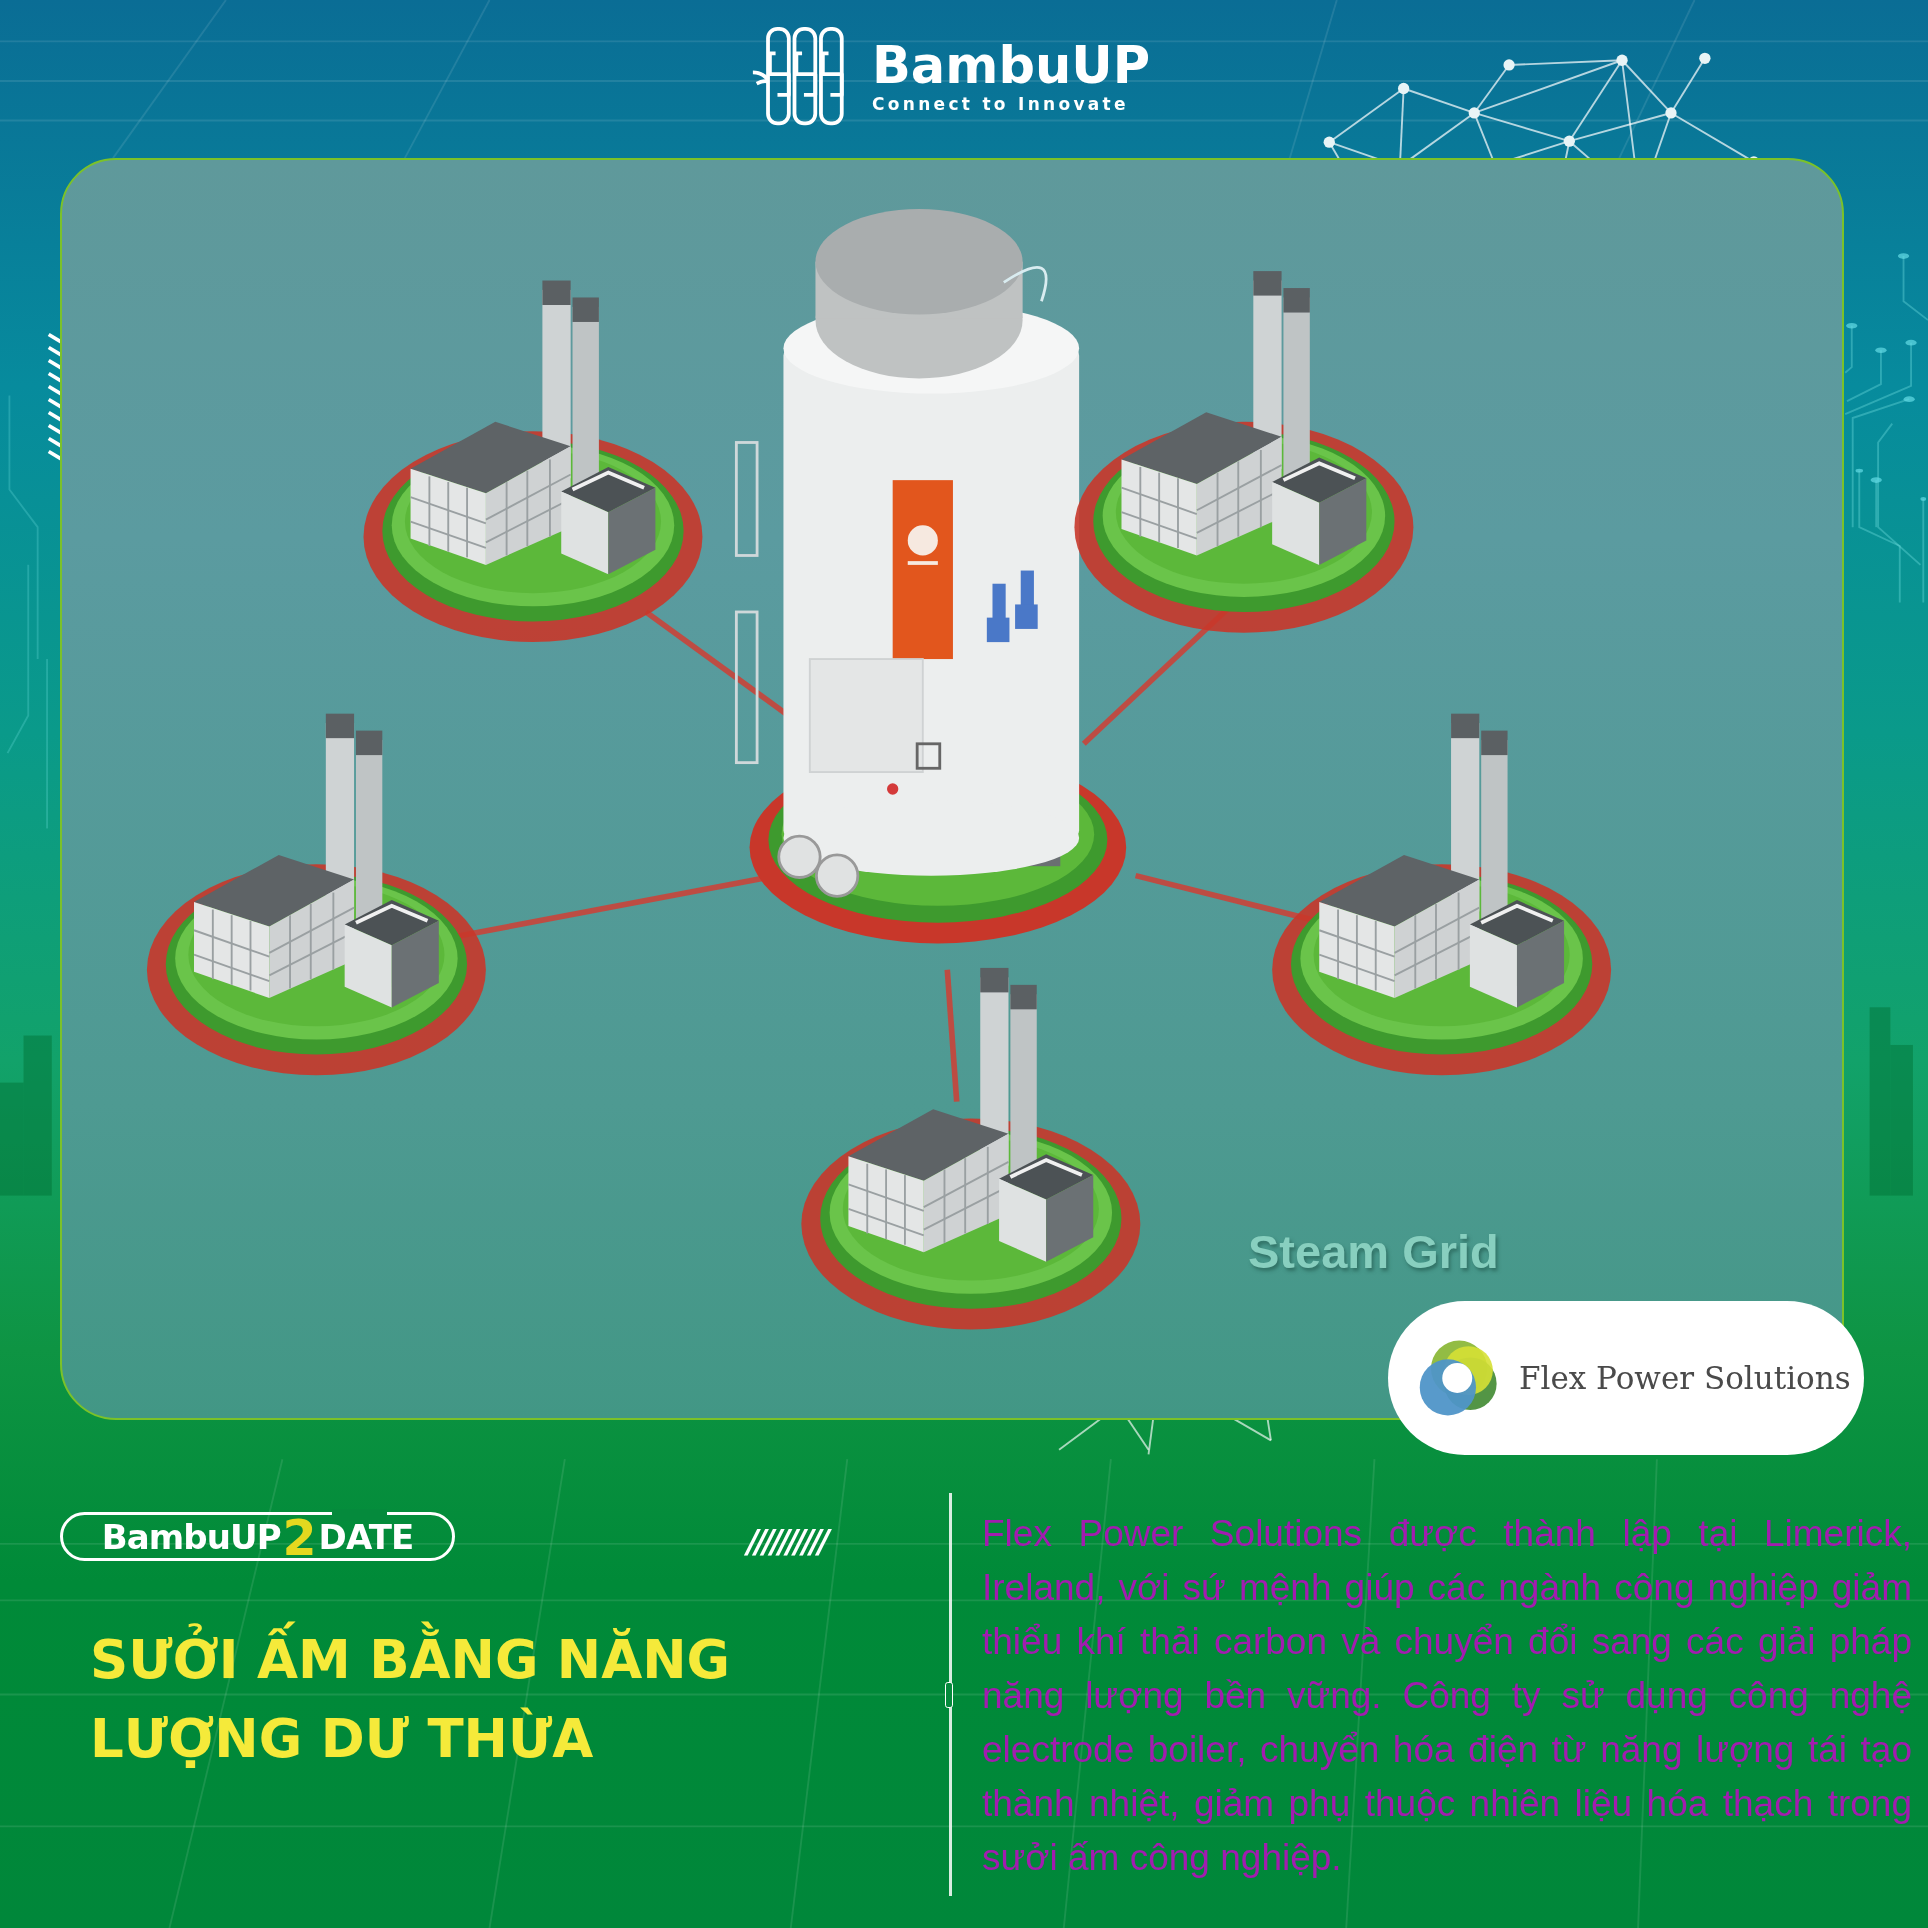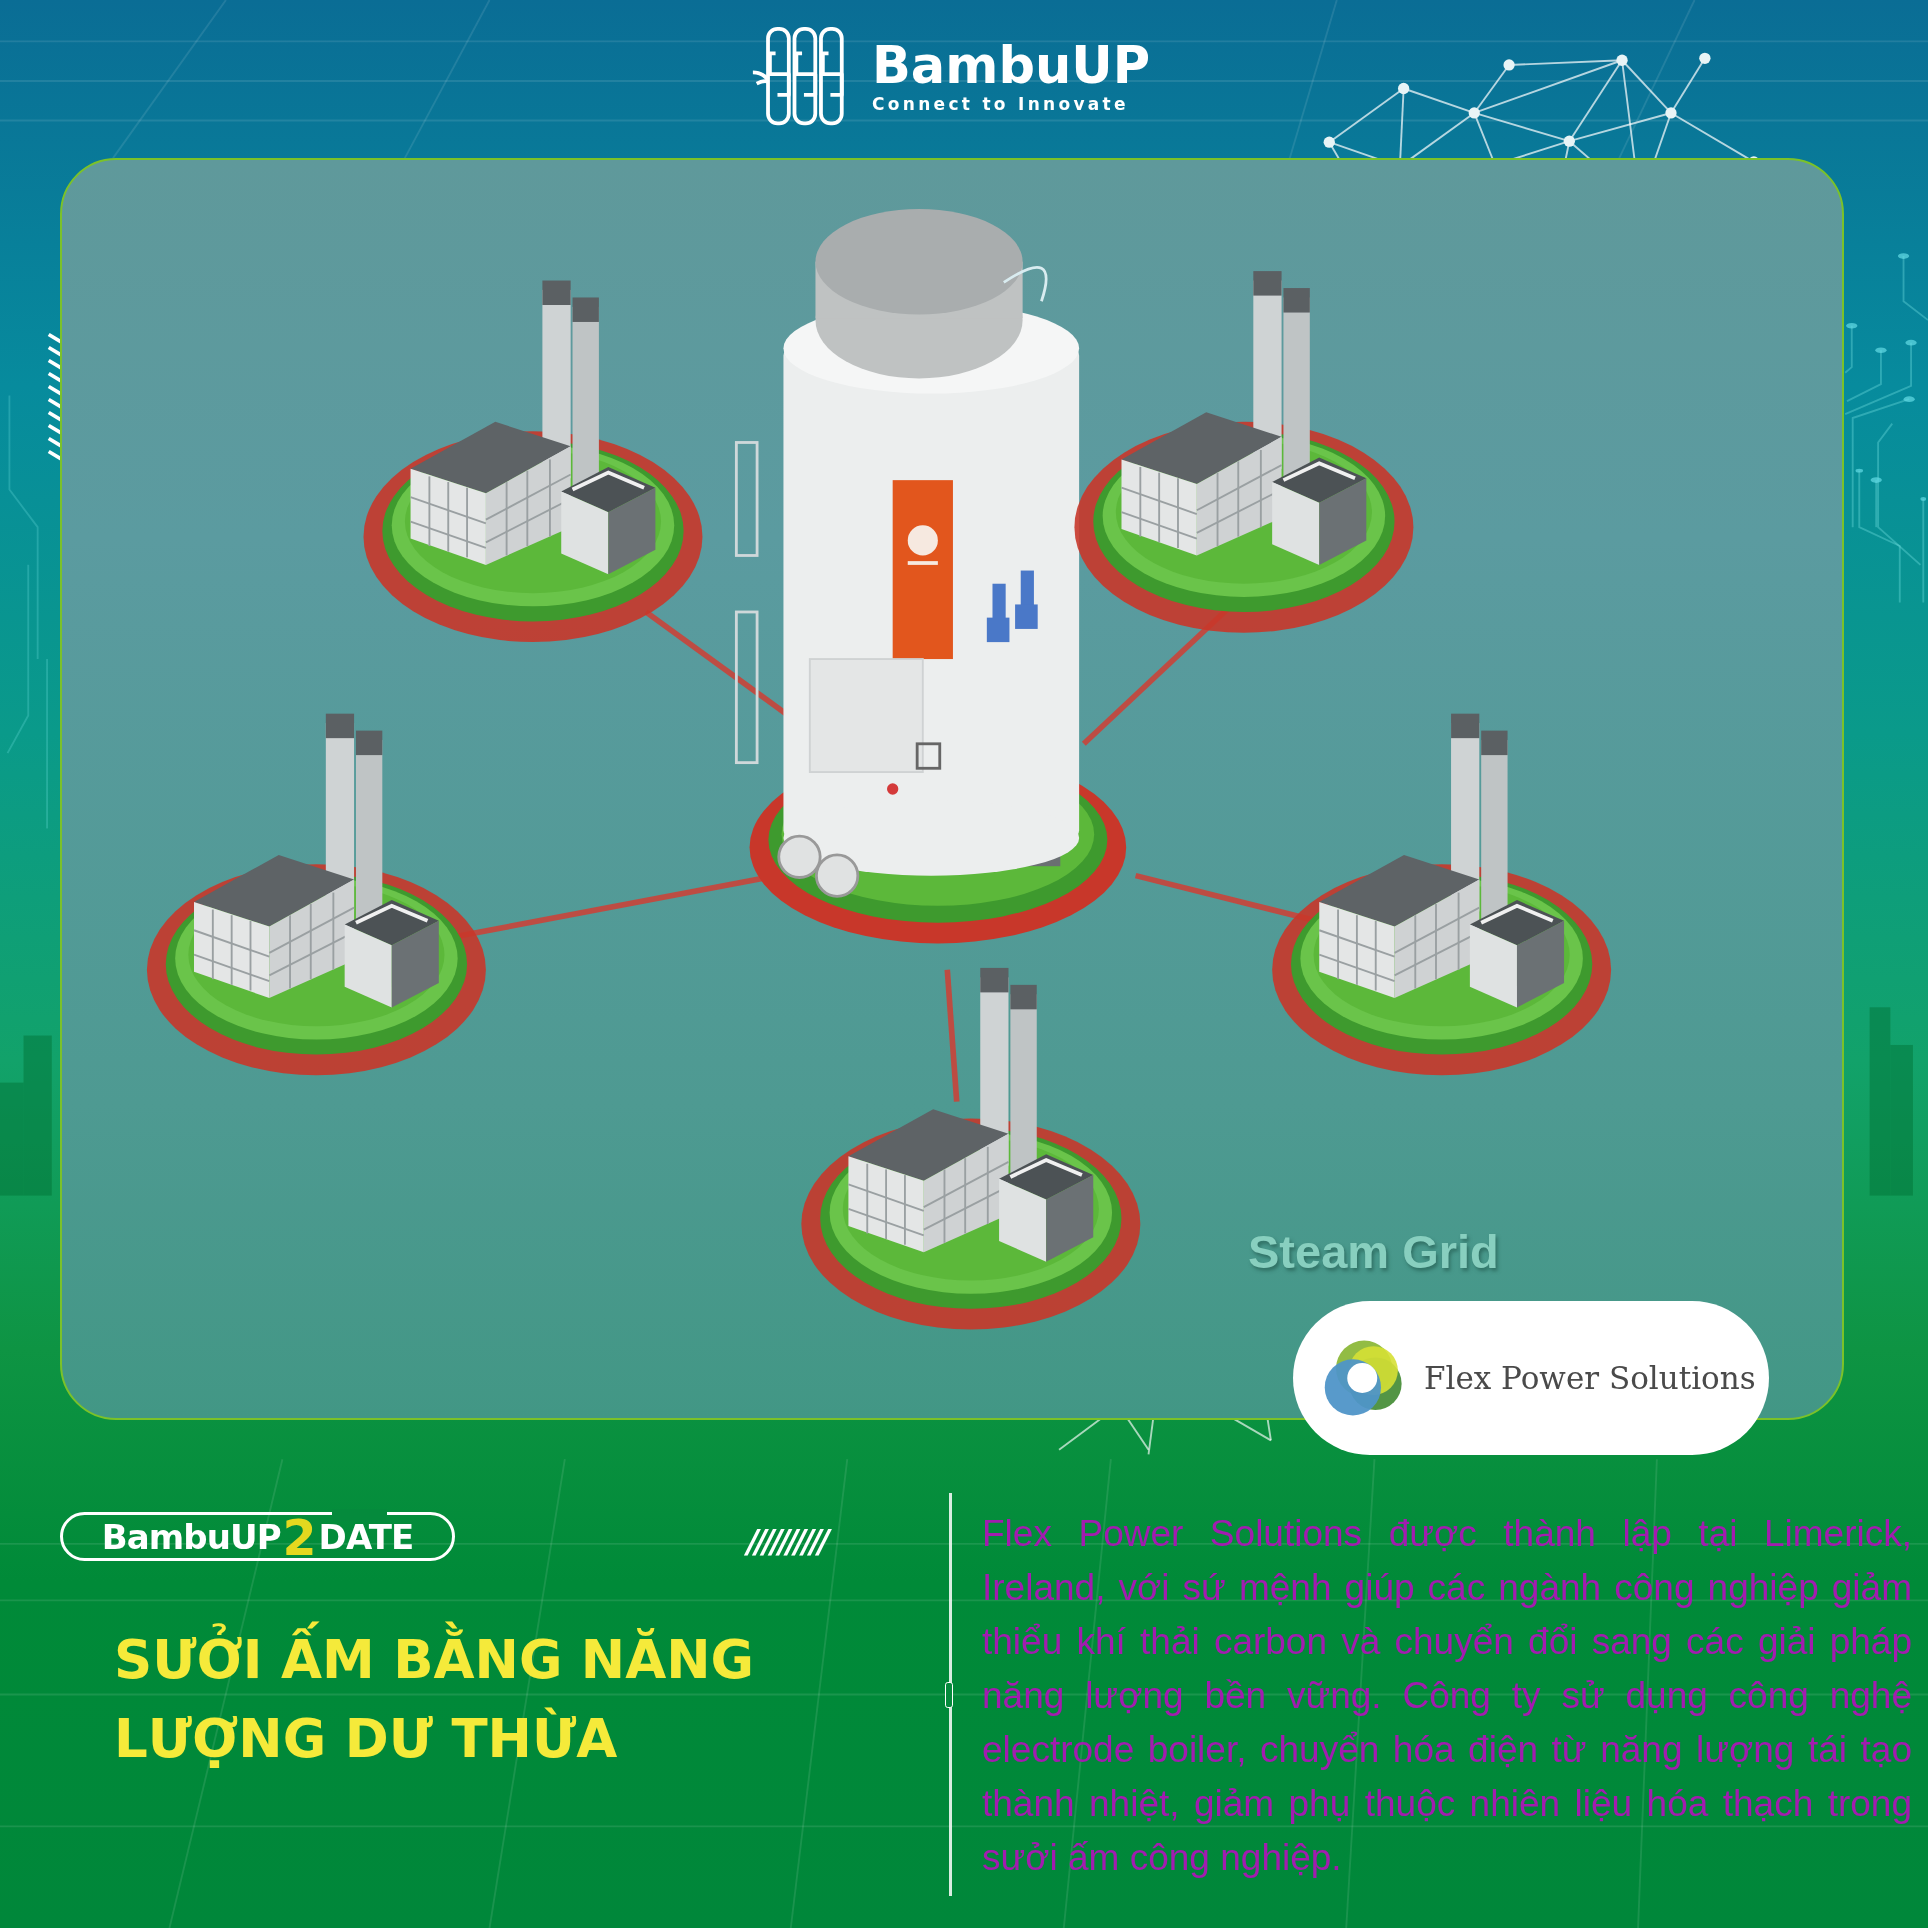--- a/index.html
+++ b/index.html
@@ -28,21 +28,21 @@
 
     .steam-label {
       position: absolute; left: 1248px; top: 1224px;
       font-family: "Liberation Sans", sans-serif; font-weight: bold; font-size: 47px;
       color: #88cfbf; text-shadow: 1.9px 2.8px 3.8px rgba(30,80,70,0.55);
       letter-spacing: 0px;
     }
 
     
     .partner-pill {
-      position: absolute; left: 1293px; top: 1301px; width: 476px; height: 154px;
+      position: absolute; left: 1388px; top: 1301px; width: 476px; height: 154px;
       background: #fff; border-radius: 77px;
       display: flex; align-items: center; gap: 13px; padding-left: 28px; box-sizing: border-box;
     }
     .partner-logo { width: 90px; height: 90px; }
     .partner-name { font-family: "DejaVu Serif", serif; font-size: 31px; color: #4a4a4a; }
 
     
     .tagline-badge {
       position: absolute; left: 60px; top: 1512px; width: 395px; height: 49px;
       border: 3.8px solid #fff; border-radius: 26px; box-sizing: border-box;
@@ -53,21 +53,21 @@
     .tb-gap { position: absolute; left: 269px; top: -5.6px; width: 55px; height: 11.3px; background: #058a3c; }
 
     .slashes-h { position: absolute; left: 747px; top: 1522px; color: #fff; font-weight: bold; font-size: 32px; letter-spacing: -3.8px; font-style: italic; font-family: "DejaVu Sans", sans-serif; }
     .slashes-v { position: absolute; left: 45px; top: 330px; width: 26px; height: 139px; }
 
     .headline {
       position: absolute; left: 90px; top: 1620px; width: 678px;
       color: #f5ea3a; font-family: "DejaVu Sans", sans-serif; font-weight: bold; font-size: 53px;
       line-height: 79px; letter-spacing: 0px;
     }
-    .headline div { white-space: nowrap; margin-left: 24px; }
+    .headline div { white-space: nowrap; }
 
     
     .divider { position: absolute; left: 949px; top: 1493px; width: 2.8px; height: 403px; background: rgba(255,255,255,0.85); }
     .body-text {
       position: absolute; left: 982px; top: 1507px; width: 930px;
       color: #a21caf; font-family: "Liberation Sans", sans-serif; font-size: 37px;
       line-height: 54px; text-align: justify; text-align-last: left;
     }
     .text-caret { position: absolute; left: 945px; top: 1682px; width: 7.5px; height: 26px; border: 1.9px solid #fff; border-radius: 2.8px; background: #058a3c; box-sizing: border-box; }
   </style>

